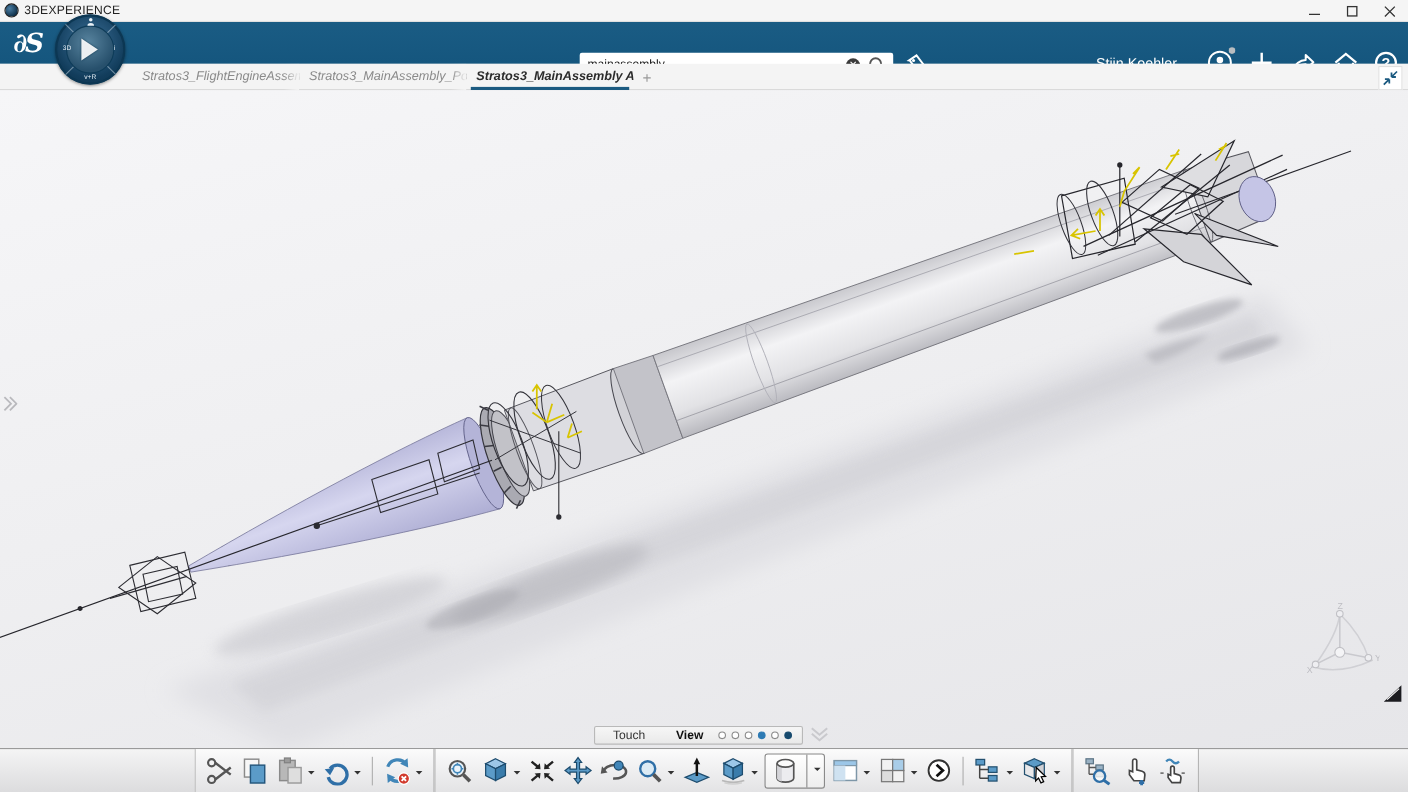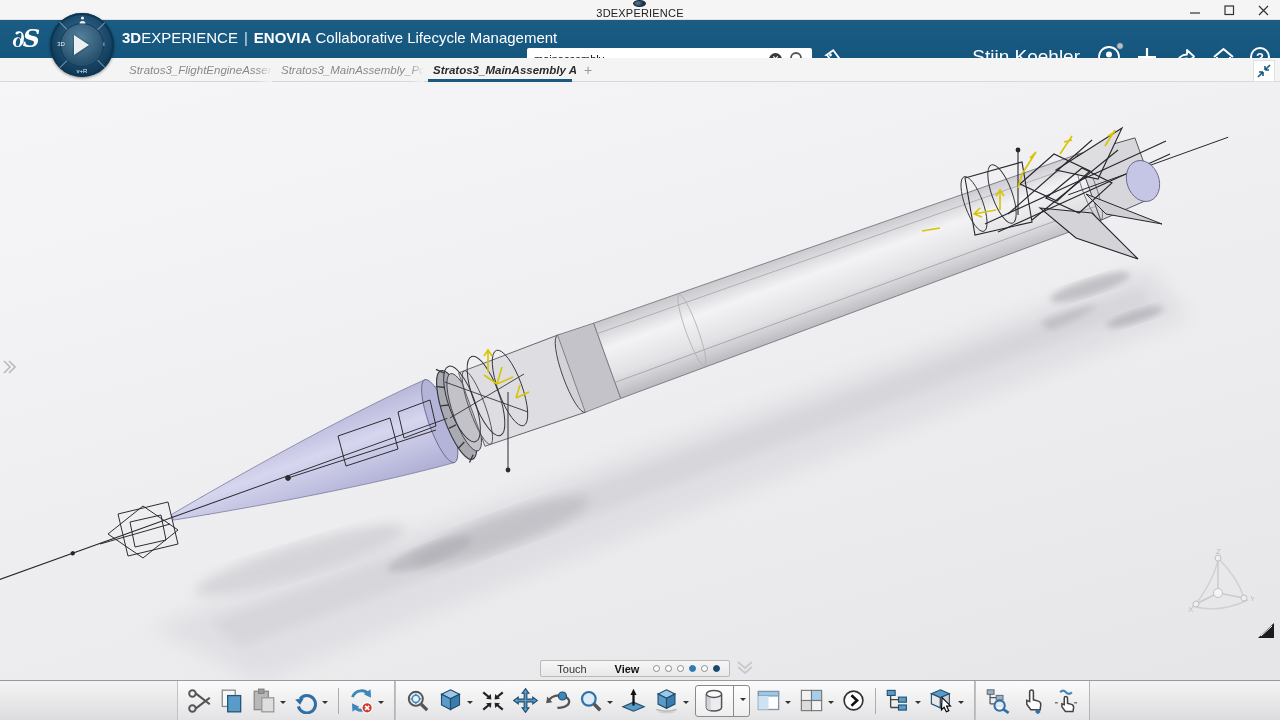--- a/index.html
+++ b/index.html
@@ -1,21 +1,21 @@
 <!DOCTYPE html>
 <html><head>
 <meta charset="utf-8">
 <style>
   * { margin:0; padding:0; box-sizing:border-box; }
   html,body { width:1280px; height:720px; overflow:hidden;
     font-family:"Liberation Sans", sans-serif; background:#e9e9eb; }
 
   
   .titlebar { position:absolute; left:0; top:0; width:1280px; height:20px;
-    background:#f5f5f5; display:flex; align-items:center; border-bottom:1px solid #e0e0e0;flex-direction:column;}
+    background:#f5f5f5; display:flex; align-items:center; border-bottom:1px solid #e0e0e0;}
   .titlebar .appicon { width:13px; height:13px; border-radius:50%;
     background:radial-gradient(circle at 35% 35%, #4a7da3, #12344e 70%);
     margin:0 5px 0 4px; border:1px solid #222; }
   .titlebar .apptitle { font-size:11px; color:#222; letter-spacing:.2px; }
   .wctrl { position:absolute; top:0; height:20px; display:flex; }
   .wbtn { width:34px; height:20px; display:flex; align-items:center; justify-content:center;
     color:#333; font-size:10px; }
   .wbtn svg { display:block; }
 
   
@@ -49,21 +49,21 @@
   
   .searchwrap { position:absolute; left:527px; top:28px; width:285px; height:22px;
     background:#fff; border-radius:2px; display:flex; align-items:center; }
   .searchwrap input { flex:1; border:none; outline:none; height:18px; margin-left:7px;
     font-size:11px; color:#111; font-family:"Liberation Sans",sans-serif; background:transparent;}
   .clearbtn { width:13px; height:13px; border-radius:50%; background:#3a3a3a; color:#fff;
     font-size:9px; line-height:13px; text-align:center; margin-right:7px; }
   .sicon { margin-right:6px; display:flex; }
   .tagicon { position:absolute; left:823px; top:28px; }
   .hright { position:absolute; right:10px; top:25px; display:flex; align-items:center; gap:15px; }
-  .username { font-size:19px; color:#fff; margin-right:2px; }
+  .username { font-size:13px; color:#fff; margin-right:12px; }
   .hicon { display:flex; position:relative; }
   .badge { position:absolute; right:-3px; top:-3px; width:8px; height:8px; border-radius:50%;
     background:#b9bdc0; border:1px solid #15567e; }
   .helpcircle { width:20px; height:20px; border:2px solid #fff; border-radius:50%;
     font-size:13px; font-weight:bold; color:#fff; text-align:center; line-height:17px; }
 
   
   .tabbar { position:absolute; left:0; top:58px; width:1280px; height:24px;
     background:#f4f4f4; border-bottom:1px solid #d8d8d8; display:flex; align-items:center; }
   .tabs { margin-left:120px; display:flex; align-items:stretch; height:24px; }
@@ -134,23 +134,20 @@
   </div>
   <div class="wbtn">
     <svg width="11" height="11">
         <path d="M1,1 L10,10 M10,1 L1,10" stroke="#333" stroke-width="1.2"></path>
       </svg>
   </div>
 </div>
 
 <div class="header">
   <div class="logo3ds">∂S</div>
-  <div class="htitle">
-    <b>3D</b><span>EXPERIENCE</span><span class="hdivider">|</span><b>ENOVIA</b><span> Collaborative Lifecycle Management</span>
-  </div>
 
   <div class="searchwrap">
     <input value="mainassembly" style="">
     <div class="clearbtn">✕</div>
     <div class="sicon">
       <svg width="17" height="17" viewBox="0 0 17 17">
           <circle cx="7" cy="7" r="5" fill="none" stroke="#555" stroke-width="1.8"></circle>
           <line x1="10.7" y1="10.7" x2="15.5" y2="15.5" stroke="#555" stroke-width="2.2"></line>
         </svg>
     </div>

